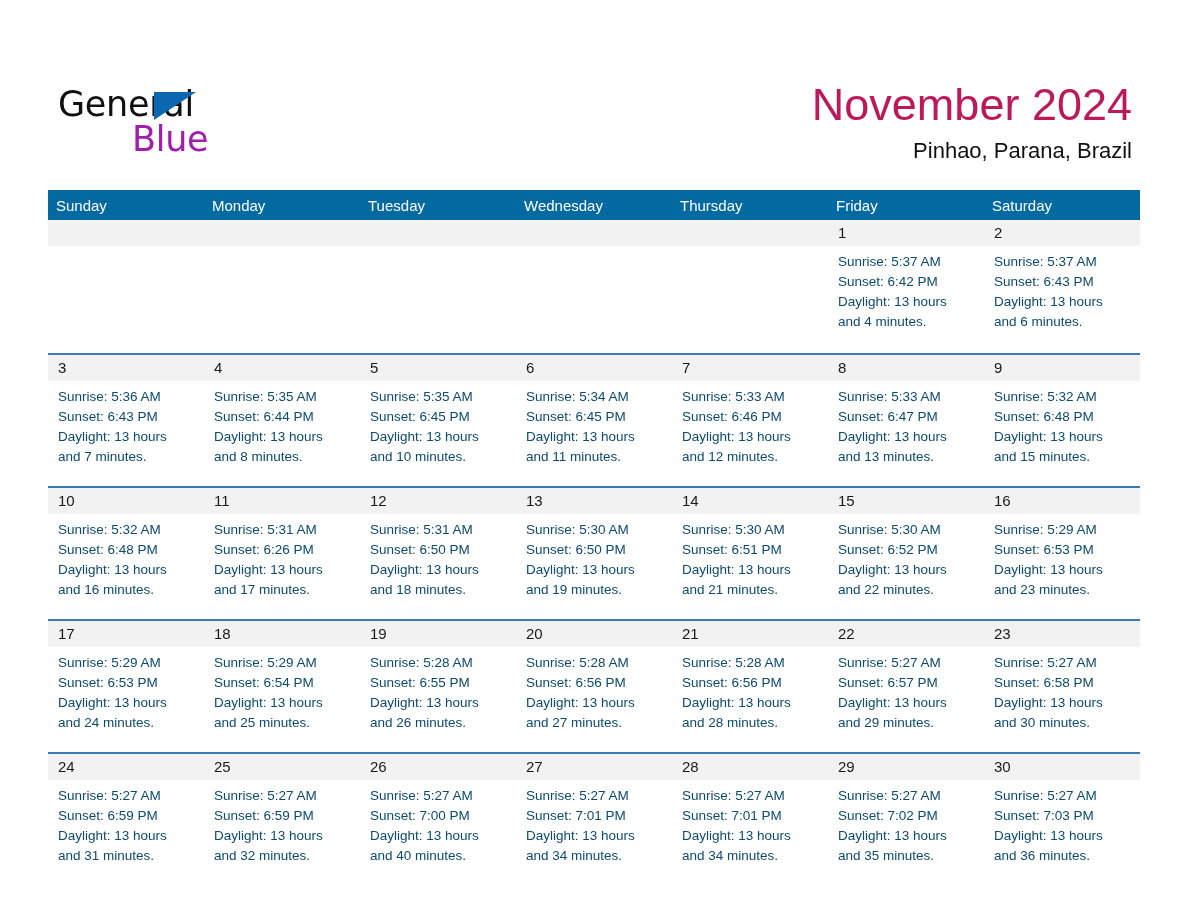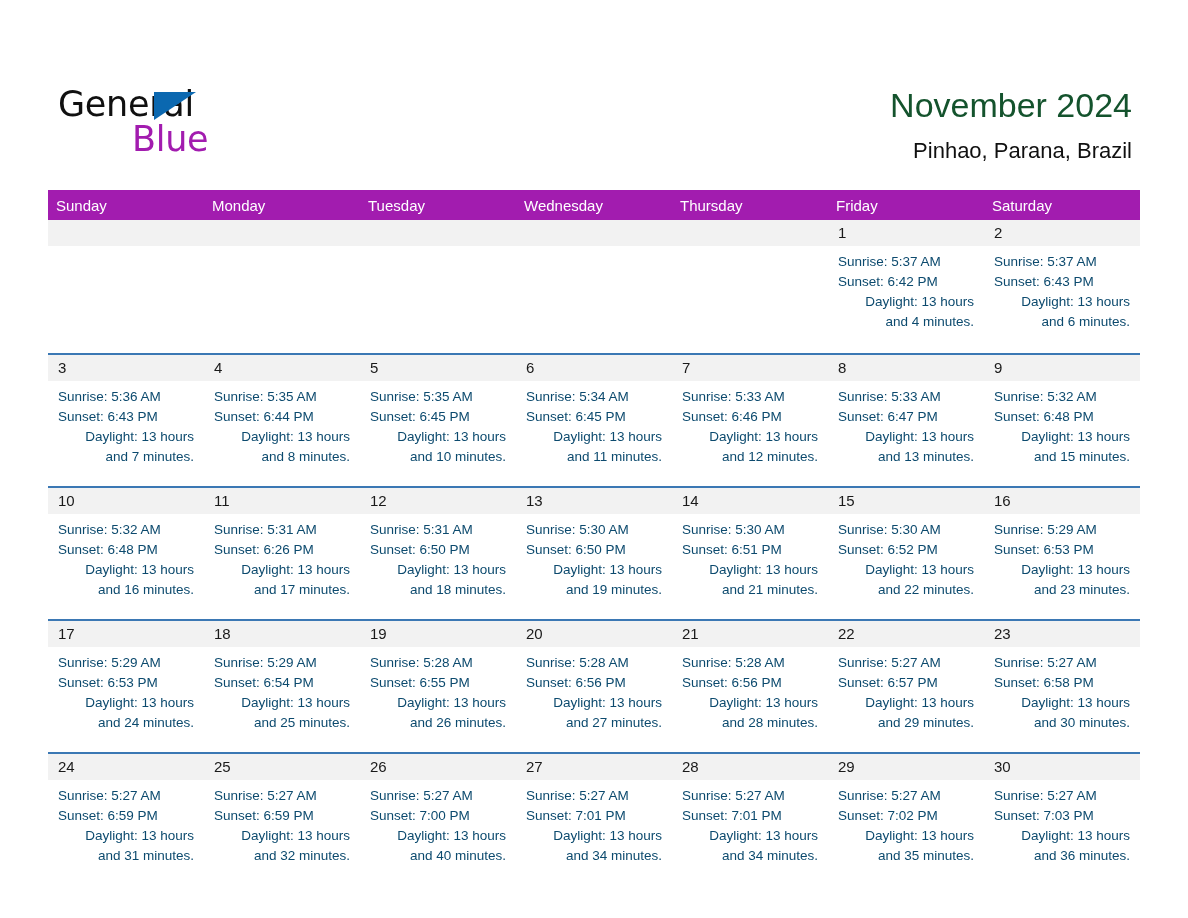--- a/index.html
+++ b/index.html
@@ -67,23 +67,23 @@
     letter-spacing: -0.3px;
     line-height: 40px;
   }
   .title-block {
     position: absolute;
     right: 56px;
     top: 48px;
     text-align: right;
   }
   .cal-title {
-    font-size: 34px;
+    font-size: 45px;
     font-weight: 400;
-    color: #14532d;
+    color: #be185d;
     line-height: 50px;
     letter-spacing: 0px;
   }
   .cal-subtitle {
     font-size: 22px;
     font-weight: 400;
     color: #101010;
     line-height: 30px;
     margin-top: 6px;
   }
@@ -91,21 +91,21 @@
   
   .cal {
     position: absolute;
     left: 48px;
     top: 158px;
     width: 1092px;
     border-collapse: collapse;
     table-layout: fixed;
   }
   .cal th {
-    background: #a21caf;
+    background: #0369a1;
     color: #ffffff;
     font-size: 15px;
     font-weight: 400;
     text-align: left;
     padding: 6px 0 6px 8px;
     height: 18px;
     vertical-align: middle;
   }
   .cal td {
     width: 156px;
@@ -137,21 +137,20 @@
     padding: 6px 10px 0 10px;
     font-size: 13.5px;
     line-height: 20px;
     color: #0c4a6e;
   }
   .dayinfo div {
     white-space: nowrap;
   }
   .dayinfo .daylight {
     white-space: normal;
-    text-align: right;
   }
   .empty-cell {
     border-top: none;
     height: 133px;
     box-sizing: border-box;
     background: #ffffff;
   }
 </style>
 </head>
 <body>

